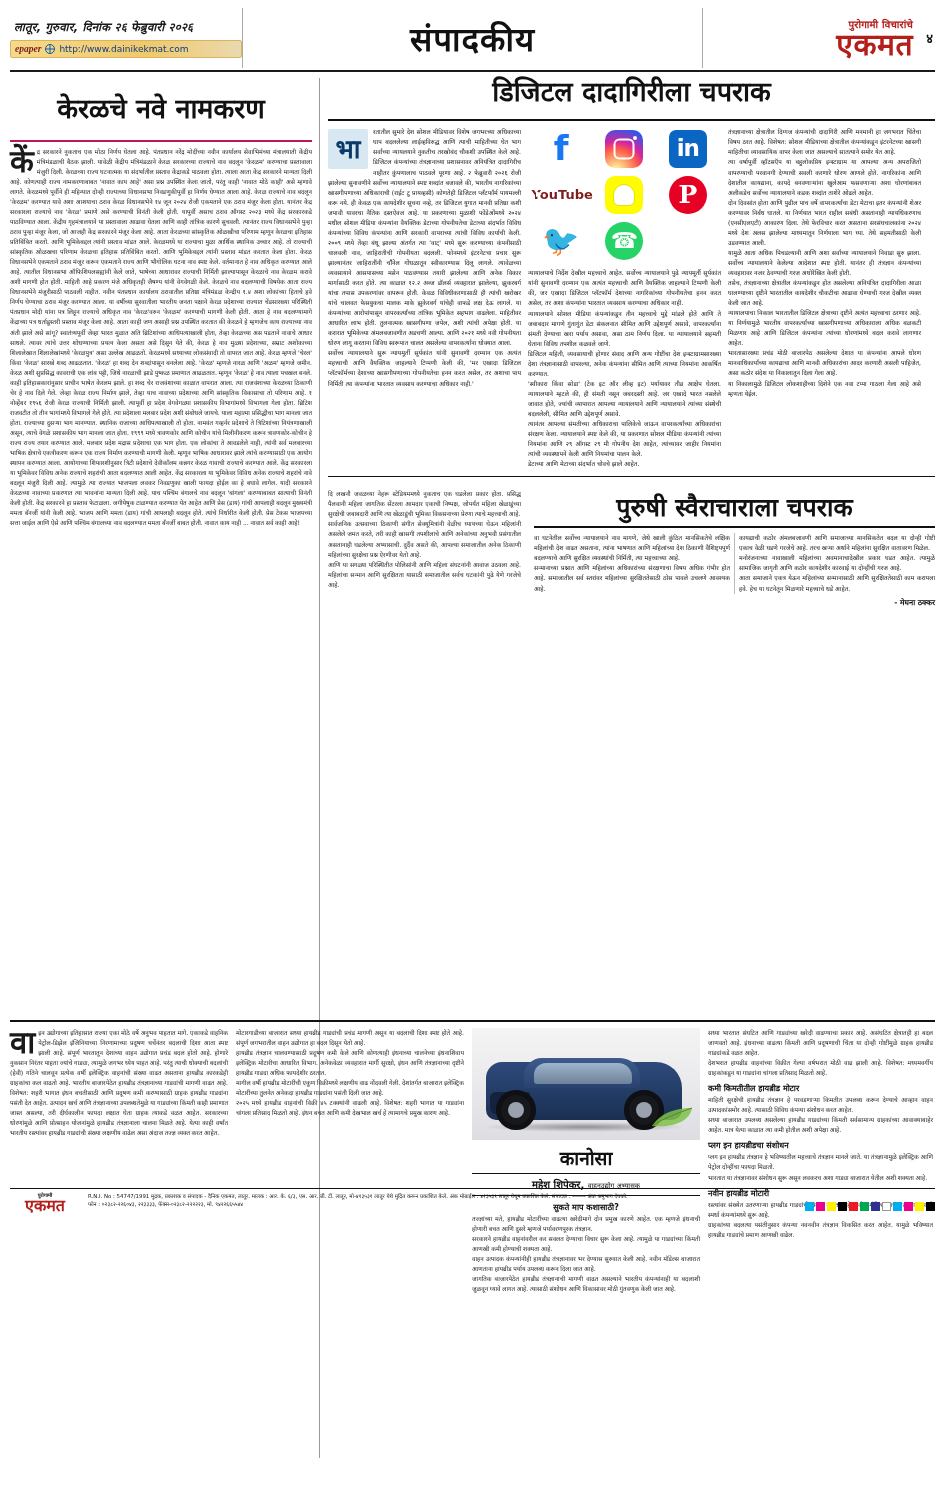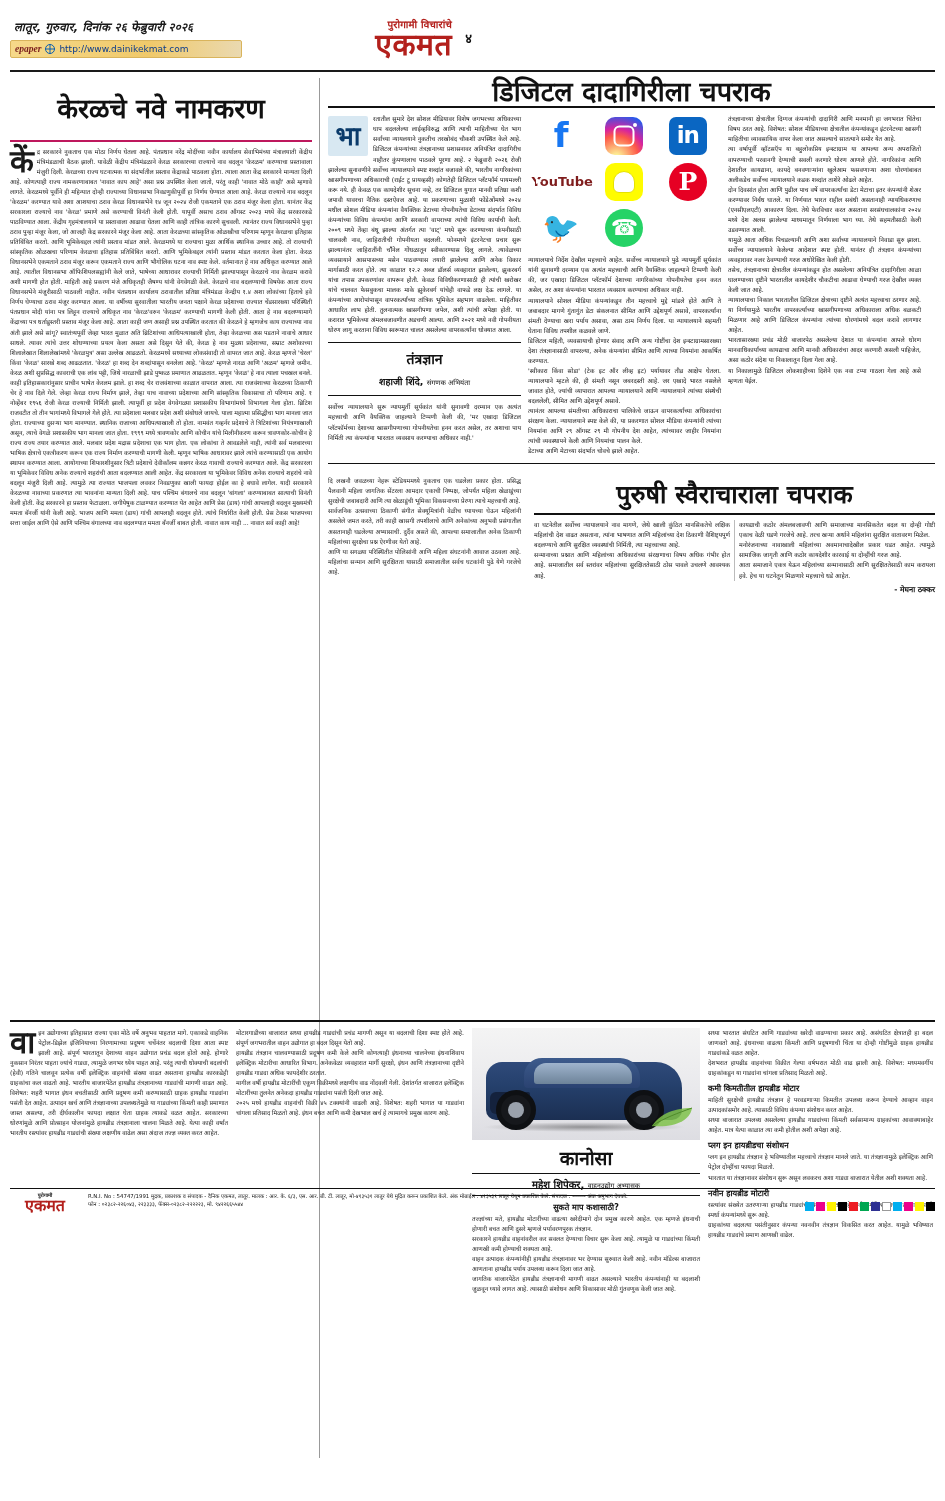--- a/index.html
+++ b/index.html
@@ -137,21 +137,21 @@
     margin-bottom: 5px;
     text-align: center;
     margin-top: 16px;
   }
   .headline2 {
     font-size: 27px;
     font-weight: bold;
     line-height: 1.05;
     text-align: center;
     border-bottom: 2px solid #111;
-    padding-bottom: 0;
+    padding-bottom: 13px;
     margin-bottom: 6px;
   }
 
   .body-text {
     font-size: 6.2px;
     line-height: 1.62;
     text-align: justify;
     color: #1a1a1a;
     hyphens: auto;
     word-spacing: -0.3px;
@@ -366,20 +366,23 @@
 <div class="page">
 
   <div class="masthead">
     <div class="mh-left">
       <div class="mh-date">लातूर, गुरुवार, दिनांक २६ फेब्रुवारी २०२६</div>
       <div class="mh-epaper">
         <span class="lbl">epaper</span>
         <span class="globe"></span>
         <span class="mh-url">http://www.dainikekmat.com</span>
       </div>
+    </div>
+    <div class="mh-center">
+      <div class="mh-title">संपादकीय</div>
     </div>
     <div class="mh-right">
       <div class="mh-tag">पुरोगामी विचारांचे</div>
       <div class="mh-logo">एकमत</div>
       <div class="mh-pageno">४</div>
     </div>
   </div>
 
   <div class="body-grid">
 
@@ -412,27 +415,20 @@
 
         <div class="dg-col dg-c1">
           <span class="dropcap-box">भा</span>
           <span>रतातील सुमारे देश सोशल मीडियावर विशेष जगभरच्या अधिकाच्या घाप बदललेल्या लाईव्हविरुद्ध आणि त्याची माहितीच्या घेत भाग सर्वांच्या न्यायलयाने नुकतीच तरखोबंद चौकशी उपस्थित केले आहे.</span>
           <span>डिजिटल कंपन्यांच्या तंत्रज्ञानाच्या प्रशासनावर अनियंत्रित दादागिरीच नाहीतर कुंपणालाच पाठवले पूरणा आहे. २ फेब्रुवारी २०२६ रोजी झालेल्या सुनावणीने सर्वोच्च न्यायालयाने स्पष्ट शब्दांत बजावले की, भारतीय नागरिकांच्या खासगीपणाच्या अधिकाराची (राईट टू प्रायव्हसी) कोणतेही डिजिटल प्लॅटफॉर्म पायमल्ली करू नये. ही केवळ एक कायदेशीर सूचना नव्हे, तर डिजिटल युगात मानवी प्रतिष्ठा कशी जपावी यावरचा नैतिक दस्तऐवज आहे.</span>
           <span>या प्रकरणाच्या मुळाशी फोंडेओंमध्ये २०२४ मधील सोशल मीडिया कंपन्यांना वैयक्तिक डेटाच्या गोपनीयतेचा डेटाच्या संदर्भात विविध कंपन्यांच्या विविध कंपन्यांना आणि सरकारी वापराच्या त्यांची विविध कार्याची केली.</span>
           <span>२००९ मध्ये तेंव्हा बंधू झाल्या अंतर्गत त्या 'वाट्' मध्ये सुरू करण्याच्या कंपनीसाठी चालवली नाव, जाहिरातीची गोपनीयता बदलली. फोनमध्ये इंटरनेटचा प्रचार सुरू झाल्यानंतर जाहिरातींनी चॉॅनेल गोंधळातून स्वीकारण्यास दिलू लागले. त्यावेळच्या व्यवसायाने आसपासच्या मसेन पाठवण्यास तयारी झालेल्या आणि अनेक विकार मार्गासाठी करत होते.</span>
           <span>त्या काळात १२.२ अब्ज डॉलर्स व्यवहारात झालेल्या, झुकरबर्ग यांचा तपास उपकरणांवर वापरून होती. केवळ विविधीकरणासाठी ही त्यांची खरोखर यांचे चालवत फेसबुकचा मालक माके झुकेरबर्ग यांचेही वाफडे लक्ष देऊ लागले. या कंपन्यांच्या आरोपांपासून वापरकर्त्यांच्या तांत्रिक भूमिकेत सहभाग वाढलेला.</span>
           <span>माहितीवर आधारित लाभ होती. तुलनात्मक खासगीपणा जपेल, अशी त्यांची अपेक्षा होती. या करारात भूमिकेच्या अंमलबजावणीत अडचणी आल्या. आणि २०२१ मध्ये नवी गोपनीयता धोरण लागू करताना विविध स्वरूपात चालत असलेल्या वापरकर्त्यांना धोक्यात आला.</span>
 
-          <div class="author-box">
-            <div class="author-topic">तंत्रज्ञान</div>
-            <div class="author-name">
-              <span>शहाजी शिंदे,</span>
-              <span class="role">संगणक अभियंता</span>
-            </div>
-          </div>
 
           <div style="text-align:justify;">सर्वोच्च न्यायालयाने सुरू न्यायमूर्ती सूर्यकांत यांनी सुनावणी दरम्यान एक अत्यंत महत्त्वाची आणि वैयक्तिक जाहल्याने टिप्पणी केली की, 'मर एखादा डिजिटल प्लॅटफॉर्मच्या देशाच्या खासगीपणाच्या गोपनीयतेचा हनन करत असेल, तर अशाचा पाय निर्मिती त्या कंपन्यांना भारतात व्यवसाय करण्याचा अधिकार नाही.'</div>
         </div>
 
         <div class="dg-col dg-c2">
           <div class="social-grid">
             <div class="sicon">
                 <span class="si-fb">f</span>
               </div>
             <div class="sicon">

